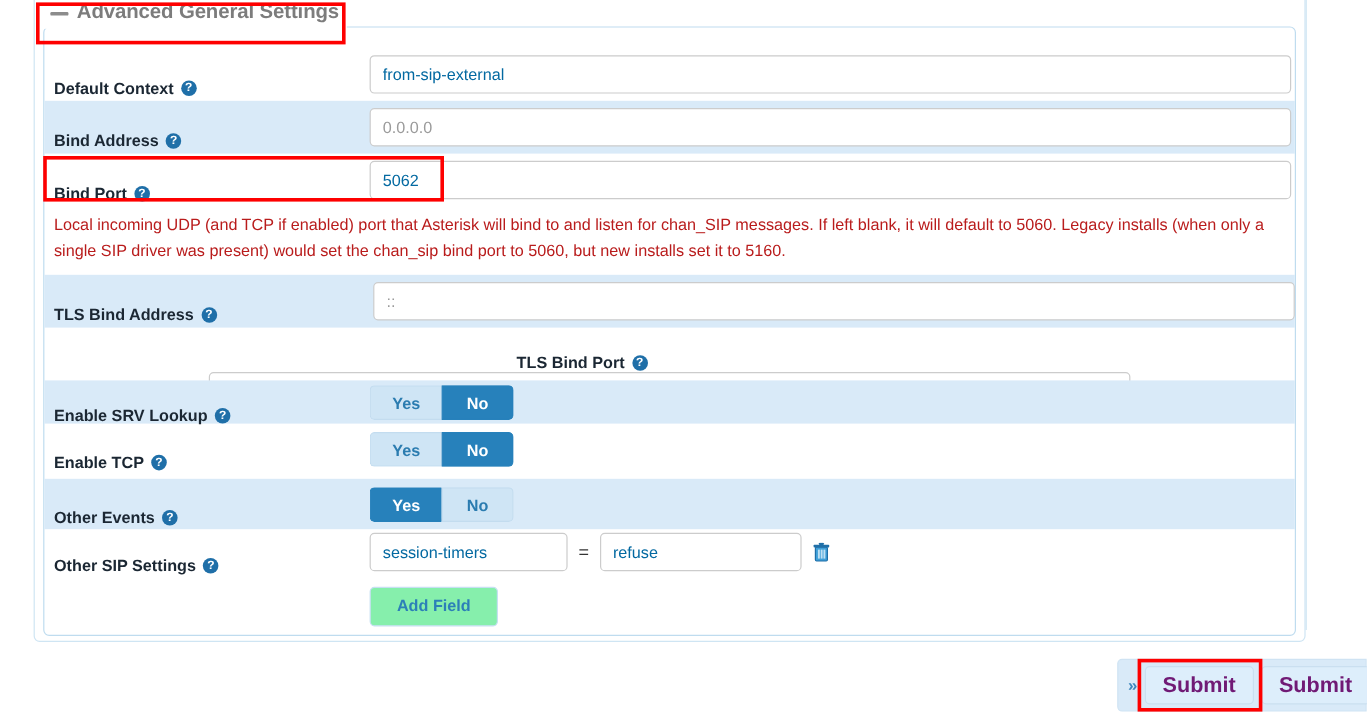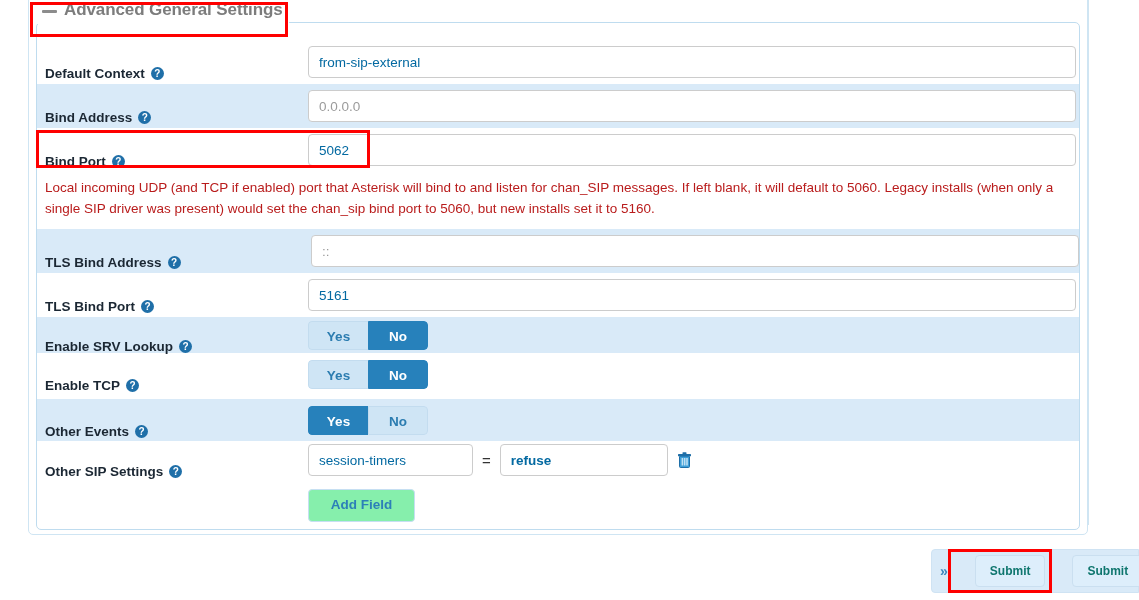--- a/index.html
+++ b/index.html
@@ -88,21 +88,21 @@
     background:#cfe5f5;color:#2b7cb0;
     border:1px solid #c3dcef;box-sizing:border-box;
   }
   .toggle .tbtn:first-child{border-radius:4px 0 0 4px;border-right:none;}
   .toggle .tbtn:last-child{border-radius:0 4px 4px 0;}
   .toggle .tbtn.on{background:#2781bb;color:#fff;border-color:#2781bb;}
 
   
   .kvrow{display:flex;align-items:center;gap:9px;}
   .kv-key{width:165px;}
-  .kv-val{width:168px;font-weight:bold;}
+  .kv-val{width:168px;}
   .eq{font-size:15px;color:#333;}
   .trash{cursor:pointer;display:inline-flex;align-items:center;}
 
   .add-field-btn{
     position:absolute;left:308px;top:489px;
     width:105px;height:31px;line-height:29px;text-align:center;
     background:#86efac;border:1px solid #c6dff2;border-radius:4px;
     color:#2c7fb8;font-weight:bold;font-size:13.5px;cursor:pointer;
   }
 
@@ -110,23 +110,22 @@
   .bottom-bar{
     position:absolute;left:931px;top:549px;width:208px;height:44px;
     background:#d9eaf8;border:1px solid #cfe3f3;border-radius:4px 0 0 4px;
     box-sizing:border-box;display:flex;align-items:center;gap:6px;
     padding-left:8px;
   }
   .chev{color:#3d87bd;font-size:14px;font-weight:bold;cursor:pointer;}
   .bar-btn{
     height:32px;line-height:30px;padding:0 14px;text-align:center;
     background:#ddeefb;border:1px solid #cadff0;border-radius:4px;
-    color:#0f766e;font-weight:bold;font-size:12px;cursor:pointer;
+    color:#701a75;font-weight:bold;font-size:18px;cursor:pointer;
     box-sizing:border-box;
-    margin-left:21px;
   }
 
   
   .hl{position:absolute;border:3px solid #fe0000;box-sizing:border-box;z-index:20;pointer-events:none;}
 </style>
 </head>
 <body>
 
 <div class="page">
 
@@ -175,21 +174,21 @@
   <div class="row alt" style="top:229px;height:44px;gap:44px;">
     <div class="row-label">
       <span>TLS Bind Address</span>
       <span class="help-icon">?</span>
     </div>
     <div class="row-field">
       <input class="txt wide-input" type="text" placeholder="::" style="">
     </div>
   </div>
 
-  <div class="row" style="top:273px;height:44px;">
+  <div class="row" style="top:273px;height:44px;flex-direction:column;">
     <div class="row-label">
       <span>TLS Bind Port</span>
       <span class="help-icon">?</span>
     </div>
     <div class="row-field">
       <input class="txt wide-input" type="text" value="5161" style="">
     </div>
   </div>
 
   <div class="row alt" style="top:317px;height:36px;">

